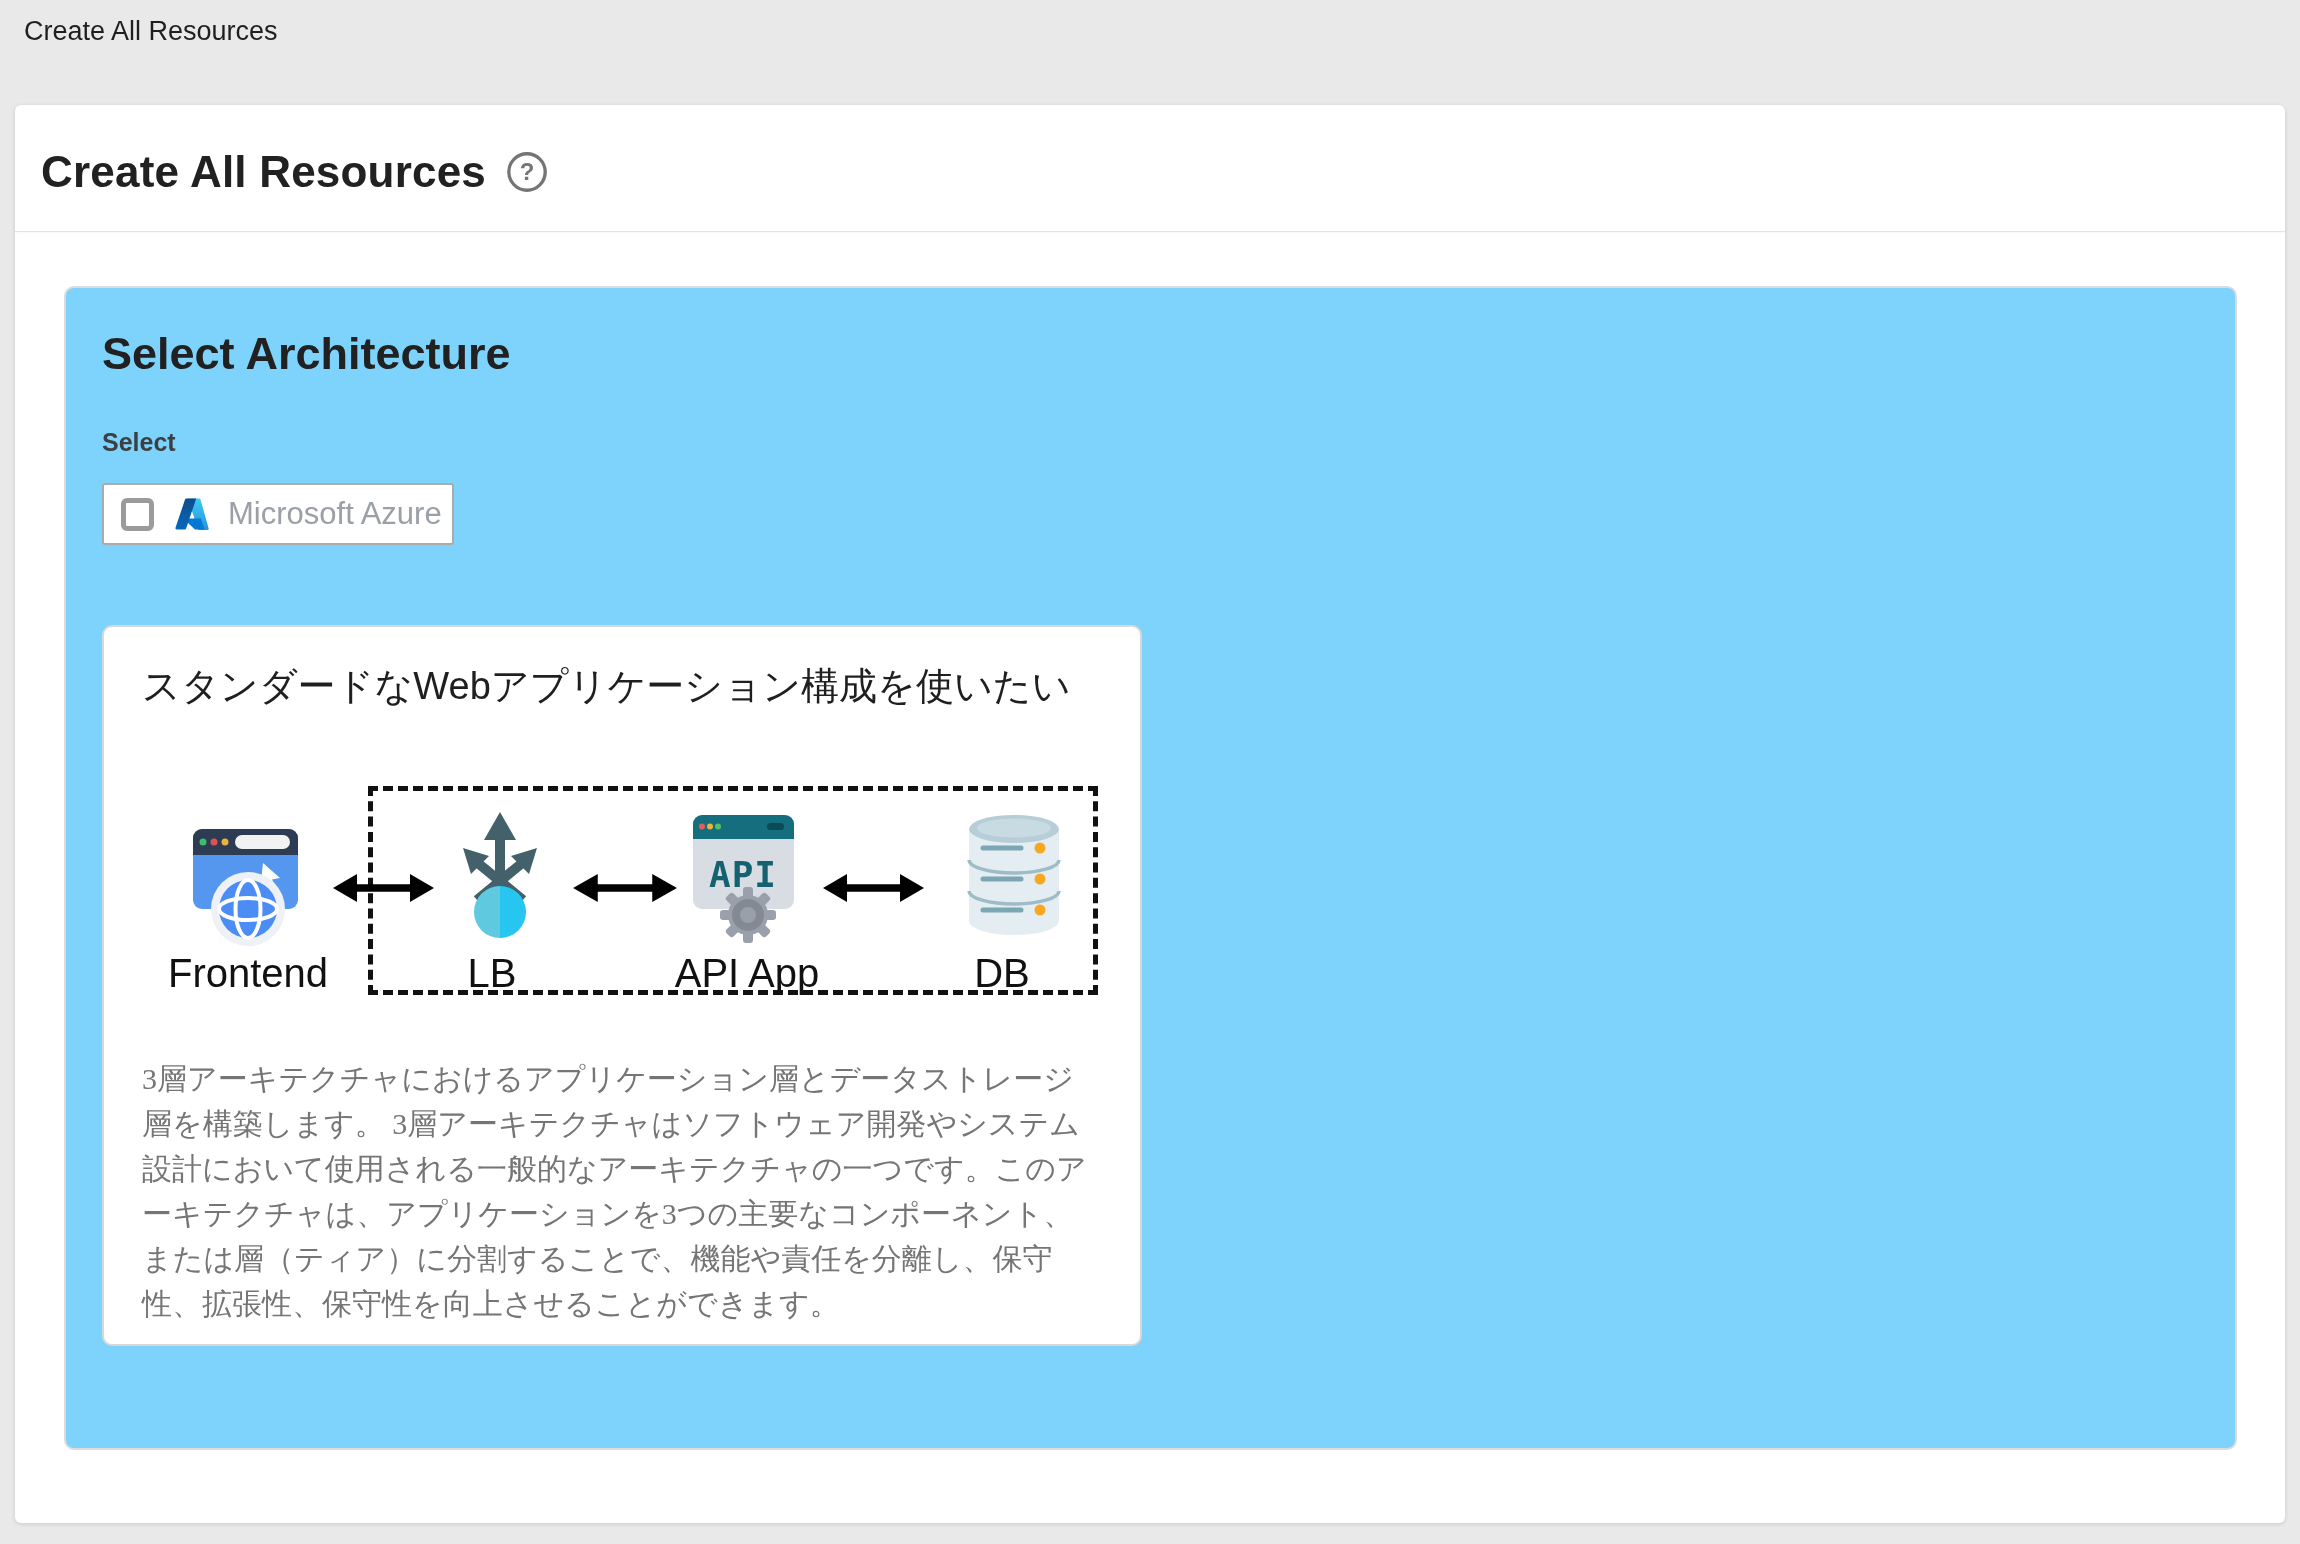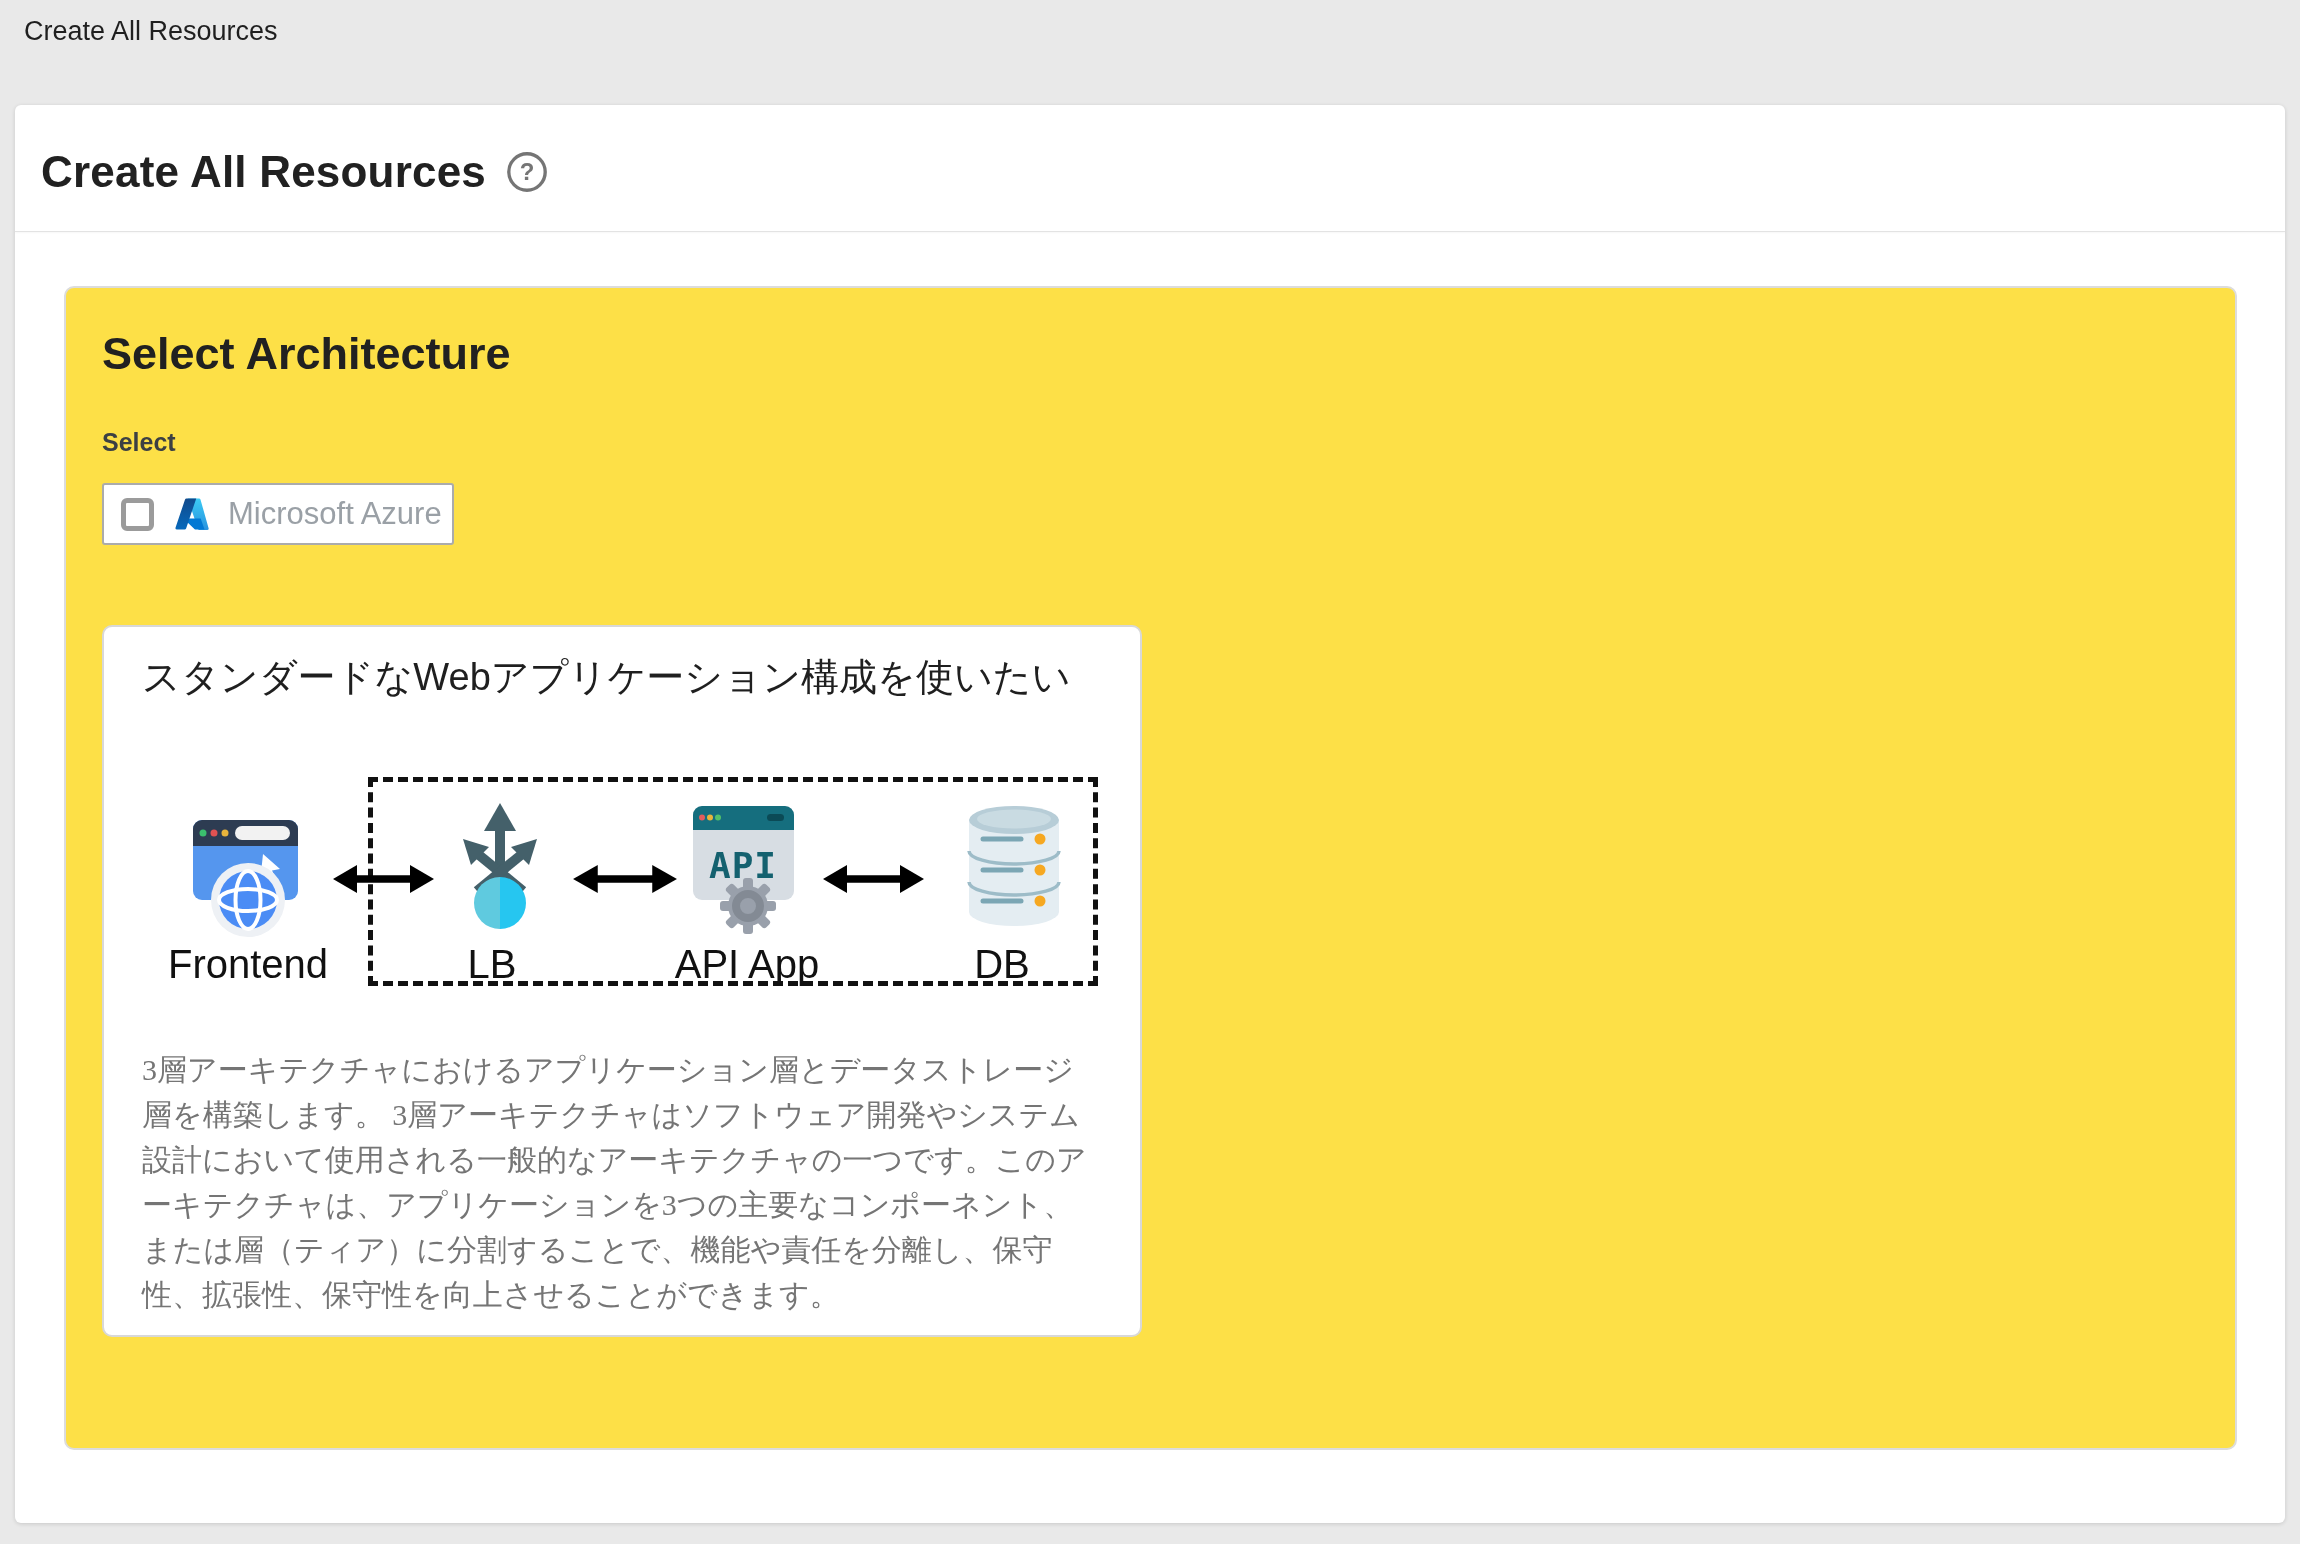--- a/index.html
+++ b/index.html
@@ -24,41 +24,41 @@
   .page-header { padding: 42px 26px 0 26px; }
   .h1-row { display: flex; align-items: center; gap: 18px; }
   h1 { font-size: 44px; font-weight: 700; color: #212121; letter-spacing: .2px; }
   .help { width: 46px; height: 46px; display: inline-flex; cursor: pointer; }
   .subtitle { margin-top: 16px; font-size: 27px; color: #5f6368; }
   .header-divider { margin-top: 34px; height: 1px; background: #e3e3e3;
     box-shadow: 0 1px 2px rgba(0,0,0,.05); }
   .content { padding: 54px 48px 0 49px; }
   .select-card {
     border: 2px solid #dcdcdc; border-radius: 10px;
-    padding: 40px 36px 40px 36px; background: #fde047;
+    padding: 40px 36px 40px 36px; background: #7dd3fc;
     min-height: 1164px;
   }
   h2 { font-size: 45px; font-weight: 700; color: #212121; }
   .filter-label { margin-top: 48px; font-size: 25px; font-weight: 700; color: #3c4043; }
   .azure-chip {
     margin-top: 26px; width: 352px; height: 62px;
     border: 2px solid #ababab; border-radius: 3px; background: #fff;
     display: flex; align-items: center; padding: 0 20px 0 17px; gap: 0;
     cursor: pointer; font: inherit;
   }
   .checkbox {
     width: 33px; height: 33px; border: 5px solid #9b9b9b;
     border-radius: 6px; background: #fff; flex: 0 0 auto;
   }
   .azure-logo { width: 36px; height: 36px; margin-left: 20px; flex: 0 0 auto; }
   .azure-label { margin-left: 18px; font-size: 31px; color: #9aa0a6; white-space: nowrap; }
   .arch-card {
     margin-top: 80px; width: 1040px;
     border: 2px solid #d8d8d8; border-radius: 10px; background: #fff;
-    padding: 19px 38px 18px 38px; cursor: pointer;
+    padding: 28px 38px 18px 38px; cursor: pointer;
   }
   .arch-title {
     font-size: 38px; line-height: 62px; font-weight: 500; color: #1f1f1f;
     max-width: 975px;
   }
   .diagram { position: relative; height: 235px; margin-top: 60px; }
   .dashed-box {
     position: absolute; left: 226px; top: 9px; width: 730px; height: 209px;
     border: 5px dashed #111;
   }

